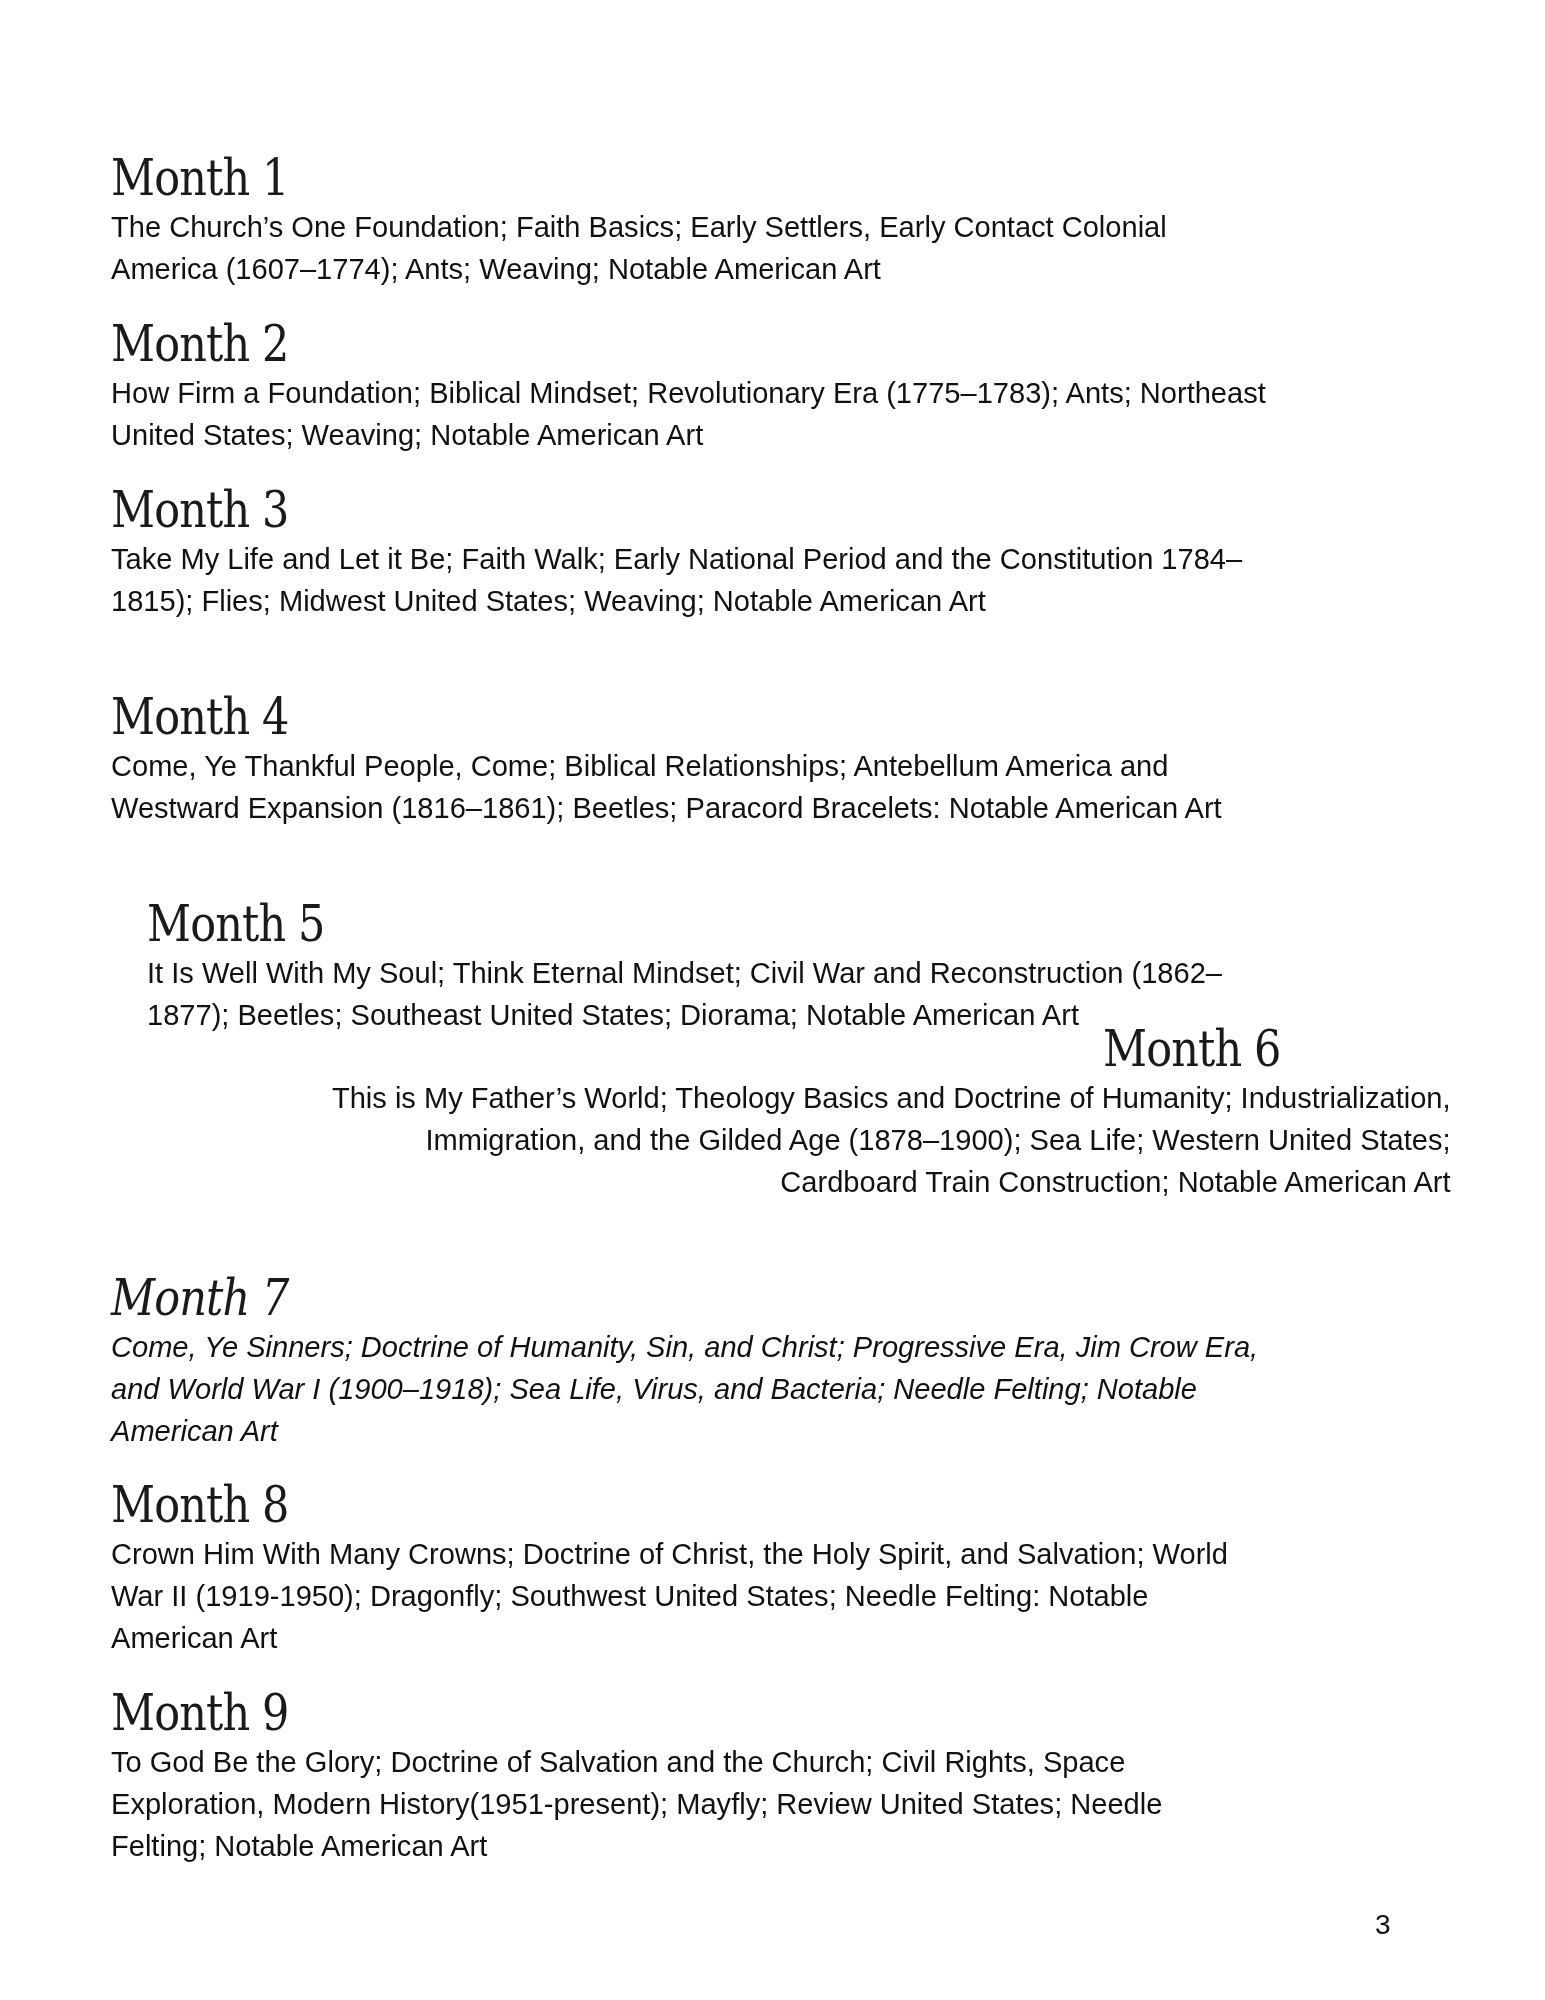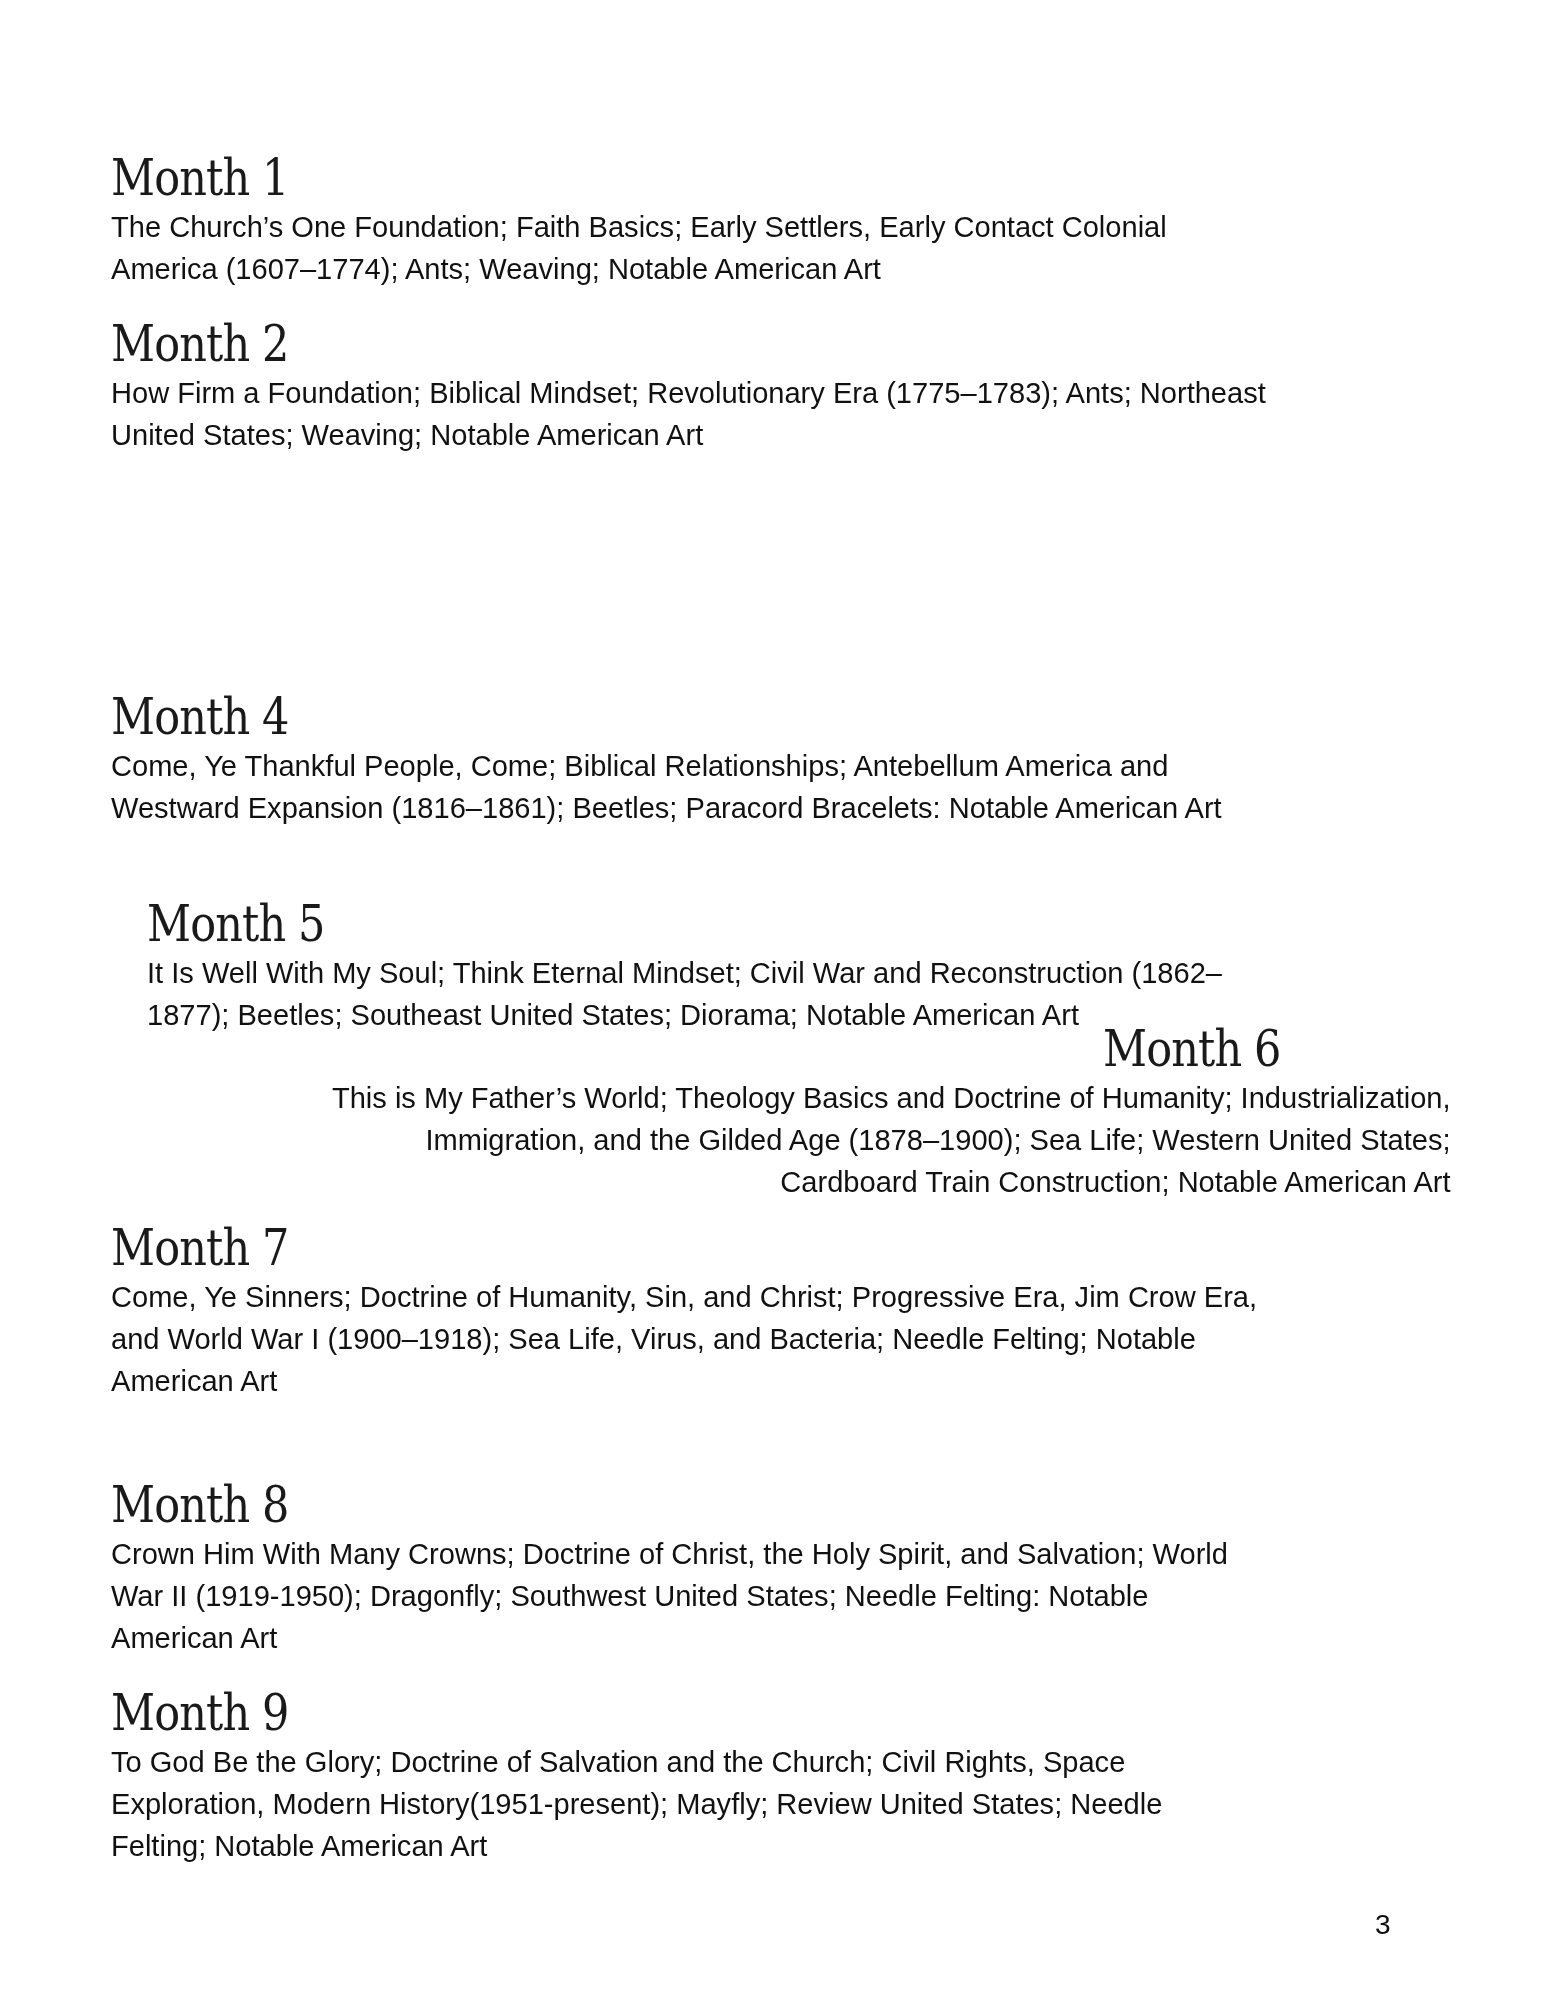--- a/index.html
+++ b/index.html
@@ -68,41 +68,46 @@
     <div class="body-line" style="transform:scaleX(0.985);">The Church’s One Foundation; Faith Basics; Early Settlers, Early Contact Colonial</div>
     <div class="body-line" style="transform:scaleX(0.985);">America (1607–1774); Ants; Weaving; Notable American Art</div>
   </div>
 
   <div class="section" style="top:316px;">
     <div class="heading">Month 2</div>
     <div class="body-line" style="transform:scaleX(0.985);">How Firm a Foundation; Biblical Mindset; Revolutionary Era (1775–1783); Ants; Northeast</div>
     <div class="body-line" style="transform:scaleX(0.985);">United States; Weaving; Notable American Art</div>
   </div>
 
+  <div class="section" style="top:482px;">
+    <div class="heading">Month 3</div>
+    <div class="body-line" style="transform:scaleX(0.985);">Take My Life and Let it Be; Faith Walk; Early National Period and the Constitution 1784–</div>
+    <div class="body-line" style="transform:scaleX(0.985);">1815); Flies; Midwest United States; Weaving; Notable American Art</div>
+  </div>
 
   <div class="section" style="top:689px;">
     <div class="heading">Month 4</div>
     <div class="body-line" style="transform:scaleX(0.985);">Come, Ye Thankful People, Come; Biblical Relationships; Antebellum America and</div>
     <div class="body-line" style="transform:scaleX(0.985);">Westward Expansion (1816–1861); Beetles; Paracord Bracelets: Notable American Art</div>
   </div>
 
   <div class="section" style="top:896px;margin-left:36px;">
     <div class="heading">Month 5</div>
     <div class="body-line" style="transform:scaleX(0.985);">It Is Well With My Soul; Think Eternal Mindset; Civil War and Reconstruction (1862–</div>
     <div class="body-line" style="transform:scaleX(0.985);">1877); Beetles; Southeast United States; Diorama; Notable American Art</div>
   </div>
 
   <div class="section" style="top:1021px;text-align:right;">
     <div class="heading">Month 6</div>
     <div class="body-line" style="transform:scaleX(0.985);">This is My Father’s World; Theology Basics and Doctrine of Humanity; Industrialization,</div>
     <div class="body-line" style="transform:scaleX(0.985);">Immigration, and the Gilded Age (1878–1900); Sea Life; Western United States;</div>
     <div class="body-line" style="transform:scaleX(0.985);">Cardboard Train Construction; Notable American Art</div>
   </div>
 
-  <div class="section" style="top:1220px;">
+  <div class="section" style="top:1270px;font-style:italic;">
     <div class="heading">Month 7</div>
     <div class="body-line" style="transform:scaleX(0.985);">Come, Ye Sinners; Doctrine of Humanity, Sin, and Christ; Progressive Era, Jim Crow Era,</div>
     <div class="body-line" style="transform:scaleX(0.985);">and World War I (1900–1918); Sea Life, Virus, and Bacteria; Needle Felting; Notable</div>
     <div class="body-line" style="transform:scaleX(0.985);">American Art</div>
   </div>
 
   <div class="section" style="top:1477px;">
     <div class="heading">Month 8</div>
     <div class="body-line" style="transform:scaleX(0.985);">Crown Him With Many Crowns; Doctrine of Christ, the Holy Spirit, and Salvation; World</div>
     <div class="body-line" style="transform:scaleX(0.985);">War II (1919-1950); Dragonfly; Southwest United States; Needle Felting: Notable</div>

